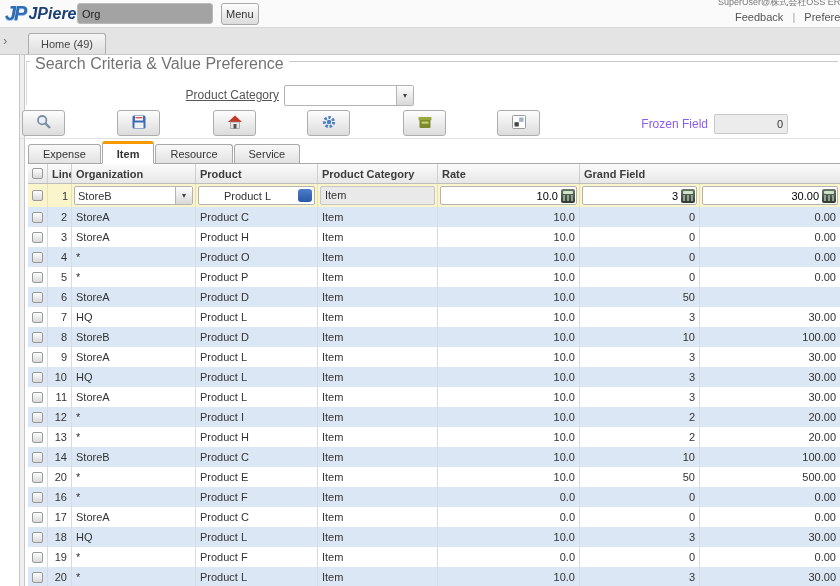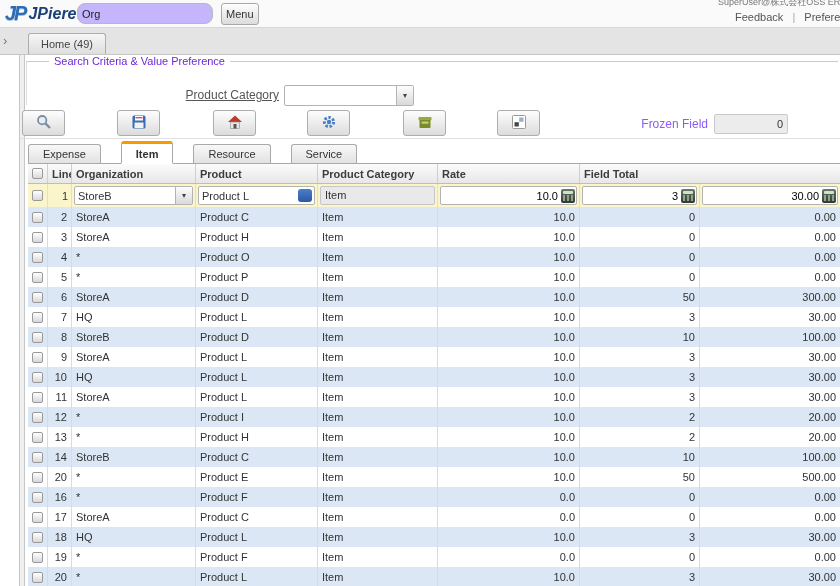--- a/index.html
+++ b/index.html
@@ -8,21 +8,21 @@
   body { position:relative; }
 
   
   .topbar { position:absolute; left:0; top:0; width:840px; height:28px;
     background:#fafafa; border-bottom:1px solid #d8d8d8; }
   .logo { position:absolute; left:5px; top:2px; display:flex; align-items:center; }
   .logo-mark { font-style:italic; font-weight:bold; font-size:20px; color:#2e6db4;
     letter-spacing:-2px; text-shadow:0 1px 0 #9cc0e8; }
   .logo-text { font-style:italic; font-weight:bold; font-size:16px; color:#1b3f77; margin-left:3px; }
   .searchbox { position:absolute; left:77px; top:3px; width:136px; height:21px;
-    border:1px solid #b9b9b9; border-radius:8px; background:#c4b5fd; display:flex; align-items:center; }
+    border:1px solid #b9b9b9; border-radius:3px; background:#a3a3a3; display:flex; align-items:center; }
   .searchbox input { flex:1; border:none; outline:none; background:transparent;
     font:inherit; padding:0 4px; color:#222; }
   .search-ico { width:18px; height:16px; display:flex; align-items:center; justify-content:center; cursor:pointer; }
   .btn-gray { position:absolute; top:3px; height:22px; padding:0 4px;
     background:linear-gradient(#fdfdfd,#dcdcdc); border:1px solid #a8a8a8; border-radius:3px;
     font-size:11px; color:#333; display:flex; align-items:center; cursor:pointer; }
   .menu-btn { left:221px; }
   .user-info { position:absolute; left:718px; top:-4px; font-size:9px; color:#777; white-space:nowrap; }
   .top-links { position:absolute; left:735px; top:11px; font-size:11px; color:#555; white-space:nowrap; }
   .top-links .lnk { cursor:pointer; }
@@ -40,22 +40,22 @@
   .wtab .close { margin-left:8px; font-size:10px; font-weight:bold; color:#555; cursor:pointer; }
 
   
   .splitter { position:absolute; left:19px; top:55px; bottom:0; width:6px;
     background:#efefef; border-left:1px solid #c6c6c6; border-right:1px solid #c6c6c6; }
   .main { position:absolute; left:28px; top:55px; width:812px; height:531px; background:#fff; }
 
   
   .crit { position:absolute; left:-2px; top:6px; right:2px; height:44px;
     border-top:1px solid #c9c9c9; border-left:1px solid #dcdcdc; }
-  .crit-legend { position:absolute; left:22px; top:-7px; background:#fff; padding:0 5px;
-    color:#6d28d9; font-size:11px; }
+  .crit-legend { position:absolute; left:3px; top:-7px; background:#fff; padding:0 5px;
+    color:#737373; font-size:16px; }
   .crit-label { position:absolute; left:110px; top:26px; width:142px; text-align:right;
     font-size:12px; color:#555; text-decoration:underline; cursor:pointer; }
   .crit-combo { position:absolute; left:257px; top:23px; width:130px; height:21px;
     border:1px solid #b3b3b3; border-radius:2px; background:#fff; display:flex; }
   .crit-combo .val { flex:1; padding:3px 4px; }
   .combo-arrow-btn { width:17px; background:linear-gradient(#fdfdfd,#d9d9d9);
     border-left:1px solid #b3b3b3; display:flex; align-items:center; justify-content:center;
     font-size:8px; color:#444; cursor:pointer; }
 
   
@@ -65,36 +65,36 @@
     display:flex; align-items:center; justify-content:center; cursor:pointer; }
   .frozen-label { position:absolute; left:608px; top:9px; width:80px; text-align:right;
     font-size:12px; color:#8b5cf6; }
   .frozen-input { position:absolute; left:694px; top:6px; width:74px; height:20px;
     background:#ececec; border:1px solid #c9c9c9; border-radius:2px;
     text-align:right; padding:0 4px; font:inherit; color:#333; }
 
   
   .doctabs { position:absolute; left:0; top:86px; right:0; height:23px;
     border-bottom:1px solid #a9a9a9; display:flex; align-items:flex-end; }
-  .dtab { height:19px; padding:0 14px; margin-right:20px; display:flex; align-items:center;
+  .dtab { height:19px; padding:0 14px; margin-right:1px; display:flex; align-items:center;
     border:1px solid #a9a9a9; border-bottom:none; border-radius:3px 3px 0 0;
     background:linear-gradient(#f8f8f8,#e2e2e2); color:#333; cursor:pointer; position:relative; }
   .dtab.active { height:23px; background:#fff; font-weight:bold;
     border-top:3px solid #f59a00; margin-bottom:-1px; border-bottom:1px solid #fff; z-index:2; }
 
   
   .grid { position:absolute; left:0; top:109px; right:0; bottom:0; overflow:hidden; }
   .grid-header { display:flex; height:20px; background:linear-gradient(#fbfbfb,#e7e7e7);
     border-bottom:1px solid #bdbdbd; font-weight:bold; color:#3c3c3c; }
   .grid-header .cell { border-right:1px solid #cfcfcf; }
   .cell { display:flex; align-items:center; padding:0 4px; overflow:hidden; white-space:nowrap; }
   .col-cb   { width:20px; justify-content:center; padding:0; }
   .col-line { width:24px; }
   .col-org  { width:124px; }
-  .col-prod { width:122px; }
+  .col-prod { width:122px;text-align:center; }
   .col-cat  { width:120px; }
   .col-rate { width:142px; }
   .col-qty  { width:120px; }
   .col-total{ width:140px; border-right:none !important; }
   .num { justify-content:flex-end; }
   .grid-row { display:flex; height:20px; background:#fff; }
   .grid-row.alt { background:#dbe7f5; }
   .grid-row .cell { border-right:1px solid #d6dce4; }
   .checkbox { width:11px; height:11px; border:1px solid #9a9a9a; border-radius:2px;
     background:linear-gradient(#fff,#d8d8d8); cursor:pointer; }
@@ -231,21 +231,21 @@
   <div class="grid">
     <div class="grid-header">
       <div class="cell col-cb">
         <div class="checkbox"></div>
       </div>
       <div class="cell col-line">Line</div>
       <div class="cell col-org">Organization</div>
       <div class="cell col-prod">Product</div>
       <div class="cell col-cat">Product Category</div>
       <div class="cell col-rate">Rate</div>
-      <div class="cell col-total">Field Total</div>
+      <div class="cell col-total">Grand Field</div>
     </div>
 
     <div class="edit-row">
       <div class="cell col-cb">
         <div class="checkbox"></div>
       </div>
       <div class="cell col-line num">1</div>
       <div class="cell col-org">
         <div class="ctrl">
           <span class="tval">StoreB</span>
@@ -333,21 +333,20 @@
         <div class="grid-row alt">
           <div class="cell col-cb">
             <div class="checkbox"></div>
           </div>
           <div class="cell col-line num">6</div>
           <div class="cell col-org">StoreA</div>
           <div class="cell col-prod">Product D</div>
           <div class="cell col-cat">Item</div>
           <div class="cell col-rate num">10.0</div>
           <div class="cell col-qty num">50</div>
-          <div class="cell col-total num">300.00</div>
         </div>
         <div class="grid-row">
           <div class="cell col-cb">
             <div class="checkbox"></div>
           </div>
           <div class="cell col-line num">7</div>
           <div class="cell col-org">HQ</div>
           <div class="cell col-prod">Product L</div>
           <div class="cell col-cat">Item</div>
           <div class="cell col-rate num">10.0</div>

